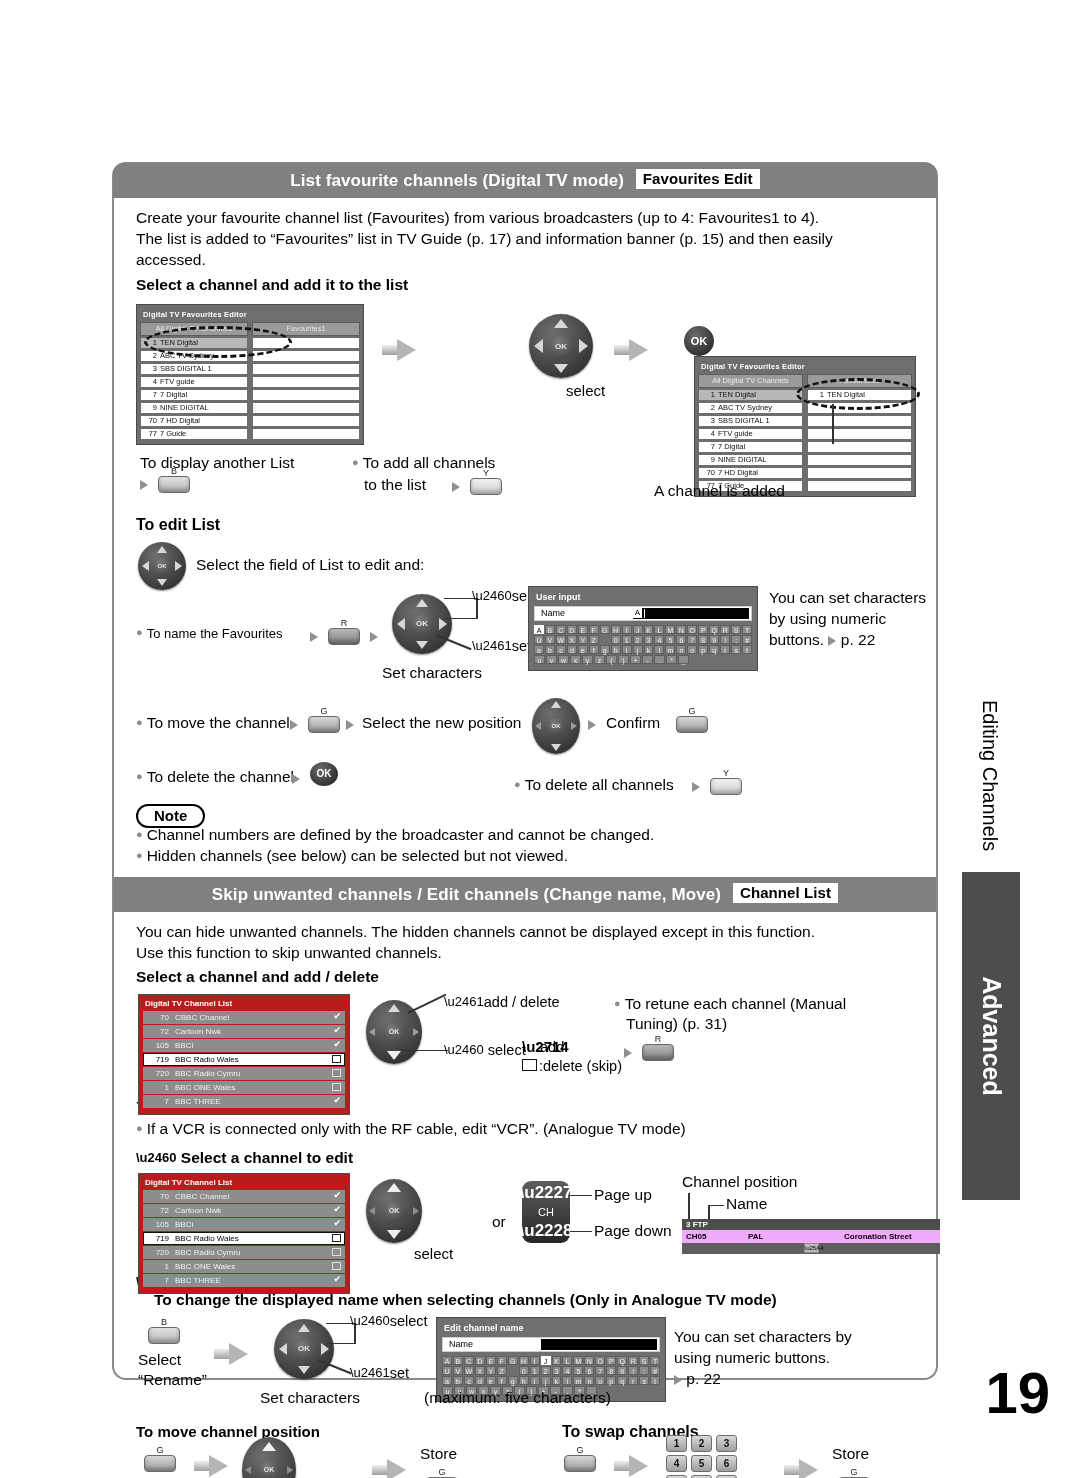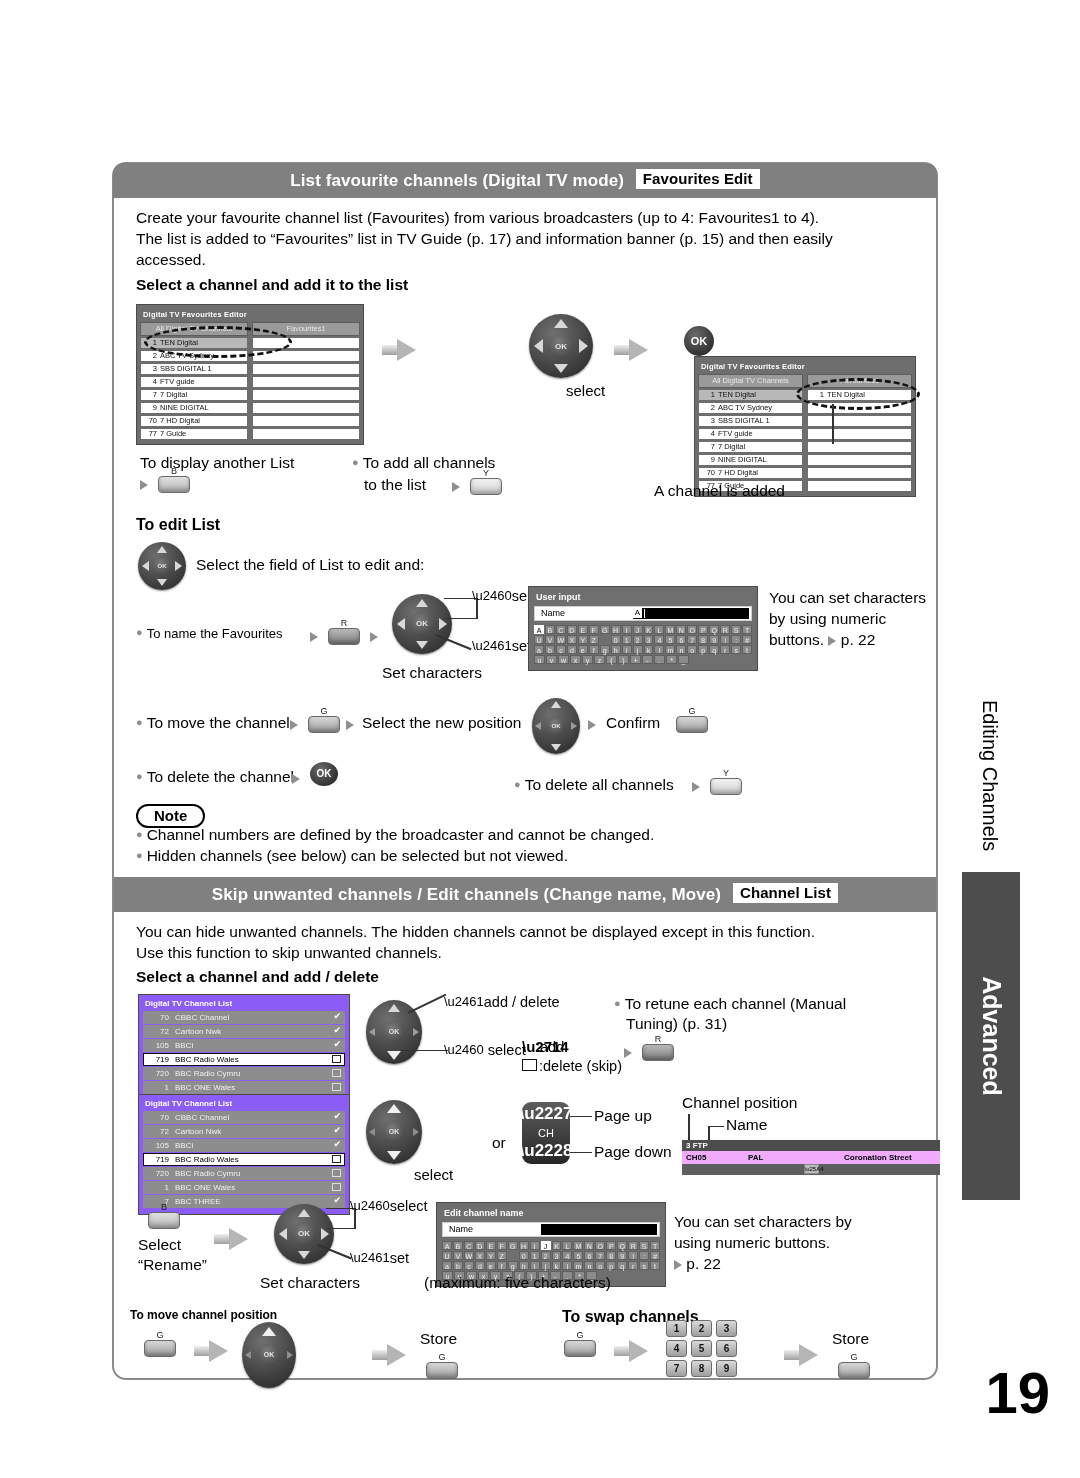--- a/index.html
+++ b/index.html
@@ -19,21 +19,21 @@
   .tv{background:#6e6e6e;border:1px solid #4a4a4a;padding:3px;box-sizing:border-box;}
   .tv-title{color:#fff;font-size:7.5px;font-weight:bold;padding:2px 3px 3px;letter-spacing:.2px;}
   .tv-cols{display:flex;gap:4px;}
   .tv-col{flex:1;}
   .tv-colhead{background:#9a9a9a;color:#e9e9e9;font-size:7.5px;text-align:center;padding:1.5px 0;border:1px solid #5d5d5d;margin-bottom:1px;}
   .tv-row{background:#fff;border:1px solid #6d6d6d;font-size:7.5px;color:#111;padding:0.5px 2px;height:9px;line-height:9px;white-space:nowrap;overflow:hidden;margin-bottom:1px;}
   .tv-row.sel{background:#b8b8b8;}
   .tv-row .num{display:inline-block;width:14px;text-align:right;margin-right:3px;}
 
   
-  .tv2{background:#8b5cf6;border:1px solid #4a4a4a;padding:3px 4px 5px;box-sizing:border-box;}
+  .tv2{background:#b91c1c;border:1px solid #4a4a4a;padding:3px 4px 5px;box-sizing:border-box;}
   .tv2-title{color:#fff;font-size:8px;font-weight:bold;padding:1px 2px 3px;}
   .tv2-row{display:flex;align-items:center;background:#8d8d8d;color:#f0f0f0;font-size:8px;height:11px;line-height:11px;border:1px solid #8d8d8d;margin-bottom:1px;padding:0 3px;}
   .tv2-row.sel{background:#fff;color:#000;border:1px solid #111;}
   .tv2-row .num{width:22px;text-align:right;margin-right:6px;}
   .tv2-row .nm{flex:1;white-space:nowrap;overflow:hidden;}
   .ck{width:9px;height:8px;display:inline-block;position:relative;}
   .ck.box{border:1px solid #ddd;width:7px;height:6px;}
   .tv2-row.sel .ck.box{border:1px solid #222;}
   .ck.tick:after{content:"\2714";font-size:9px;line-height:8px;position:absolute;right:0;top:-1px;color:#fff;}
 
@@ -498,20 +498,25 @@
         <div><span class="bullet">To retune each channel (Manual</span></div>
         <div style="margin-left:12px">Tuning) (p. 31)</div>
       </div>
       <span class="arrowSm" style="position:absolute;left:510px;top:54px;"></span>
       <div class="cbtn" style="position:absolute;left:528px;top:50px;">
         <span class="cap">R</span>
         <div class="pad r"></div>
       </div>
     </div>
 
+    <div style="padding:0 22px;font-size:15.5px;line-height:1.4;margin-top:6px;">
+      <div>You can edit channels.</div>
+      <div><span class="bullet">If a VCR is connected only with the RF cable, edit “VCR”. (Analogue TV mode)</span></div>
+      <div class="b" style="margin-top:8px;"><span class="circn">\u2460</span> <span>Select a channel to edit</span></div>
+    </div>
 
     <div style="position:relative;height:100px;margin-top:4px;">
       <div class="tv2" style="position:absolute;left:24px;top:0;width:212px;">
         <div class="tv2-title">Digital TV Channel List</div>
         <div id="cl2">
             <div class="tv2-row">
               <span class="num">70</span>
               <span class="nm">CBBC Channel</span>
               <span class="ck tick"></span>
             </div>
@@ -581,20 +586,24 @@
           <span style="width:62px">CH05</span>
           <span style="width:96px">PAL</span>
           <span>Coronation Street</span>
         </div>
         <div class="banner-bot">
             <span class="banner-ic">\u25A4</span>
           </div>
       </div>
     </div>
 
+    <div style="padding:0 22px;font-size:15.5px;">
+      <div class="b"><span class="circn">\u2461</span> <span>Edit</span></div>
+      <div class="b" style="margin-left:18px;">To change the displayed name when selecting channels (Only in Analogue TV mode)</div>
+    </div>
 
     <div style="position:relative;height:110px;margin-top:4px;">
       <div class="cbtn" style="position:absolute;left:34px;top:14px;">
         <span class="cap">B</span>
         <div class="pad b"></div>
       </div>
       <div style="position:absolute;left:24px;top:38px;font-size:15.5px;">Select</div>
       <div style="position:absolute;left:24px;top:58px;font-size:15.5px;">“Rename”</div>
 
       <div class="bigarrow" style="position:absolute;left:100px;top:30px;"></div>
@@ -711,21 +720,21 @@
       <div style="position:absolute;left:310px;top:76px;font-size:15.5px;">(maximum: five characters)</div>
 
       <div style="position:absolute;left:560px;top:14px;font-size:15.5px;line-height:1.35;">
         <div>You can set characters by</div>
         <div>using numeric buttons.</div>
         <div><span class="arrowSm"></span> <span>p. 22</span></div>
       </div>
     </div>
 
     <div style="position:relative;height:120px;">
-      <div class="b" style="position:absolute;left:16px;top:0;font-size:12px;">To move channel position</div>
+      <div class="b" style="position:absolute;left:22px;top:0;font-size:15px;">To move channel position</div>
       <div class="b" style="position:absolute;left:448px;top:0;font-size:16px;">To swap channels</div>
 
       <div class="cbtn" style="position:absolute;left:30px;top:32px;">
         <span class="cap">G</span>
         <div class="pad g"></div>
       </div>
       <div class="bigarrow" style="position:absolute;left:80px;top:32px;"></div>
 
       <div class="dpad" style="position:absolute;left:128px;top:14px;width:54px;height:66px;">
         <div class="okc" style="width:22px;height:22px;font-size:7px;">OK</div>

